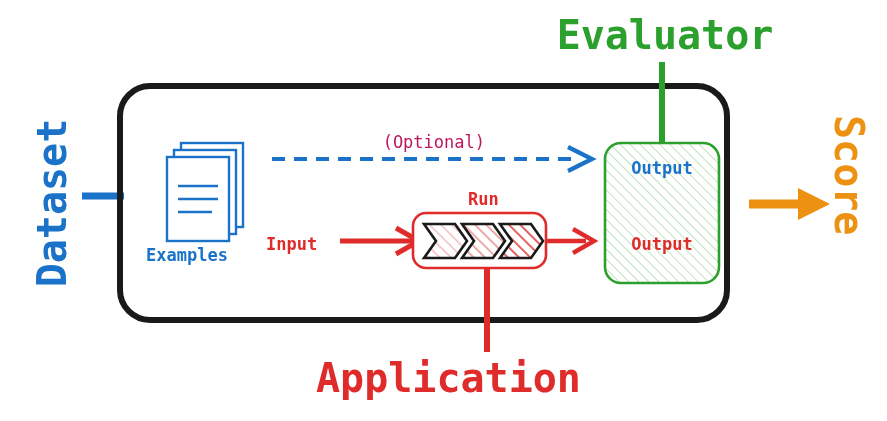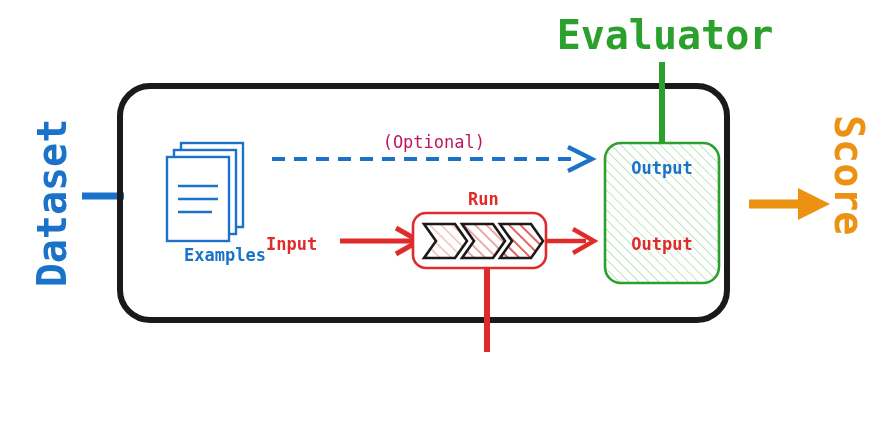--- a/index.html
+++ b/index.html
@@ -129,28 +129,30 @@
   </svg>
 
   <div class="big-label" style="position:absolute; left:-58px; top:180px; width:220px;
               text-align:center; color:#1a73c8;
               transform:rotate(-90deg); transform-origin:center center;
               white-space:nowrap;">Dataset</div>
 
   <div class="big-label" style="position:absolute; left:455px; top:12px; width:420px;
               text-align:center; color:#2ca02c; white-space:nowrap;">Evaluator</div>
 
+  <div class="big-label" style="position:absolute; left:316px; top:355px; width:420px;
+              text-align:left; color:#e02b2b; white-space:nowrap;">Application</div>
 
   <div class="big-label" style="position:absolute; left:789px; top:152px; width:120px;
               text-align:center; color:#ed9112;
               transform:rotate(90deg); transform-origin:center center;
               white-space:nowrap;">Score</div>
 
   <div class="small-label" style="position:absolute; left:146px; top:245px; width:120px;
-              text-align:right; color:#1a73c8; white-space:nowrap;">Examples</div>
+              text-align:left; color:#1a73c8; white-space:nowrap;">Examples</div>
 
   <div class="opt-label" style="position:absolute; left:355px; top:132px; width:130px;
               text-align:right; color:#be185d; white-space:nowrap;">(Optional)</div>
 
   <div class="small-label" style="position:absolute; left:266px; top:234px; width:70px;
               text-align:left; color:#e02b2b; white-space:nowrap;">Input</div>
 
   <div class="small-label" style="position:absolute; left:468px; top:189px; width:70px;
               text-align:left; color:#e02b2b; white-space:nowrap;">Run</div>
 

